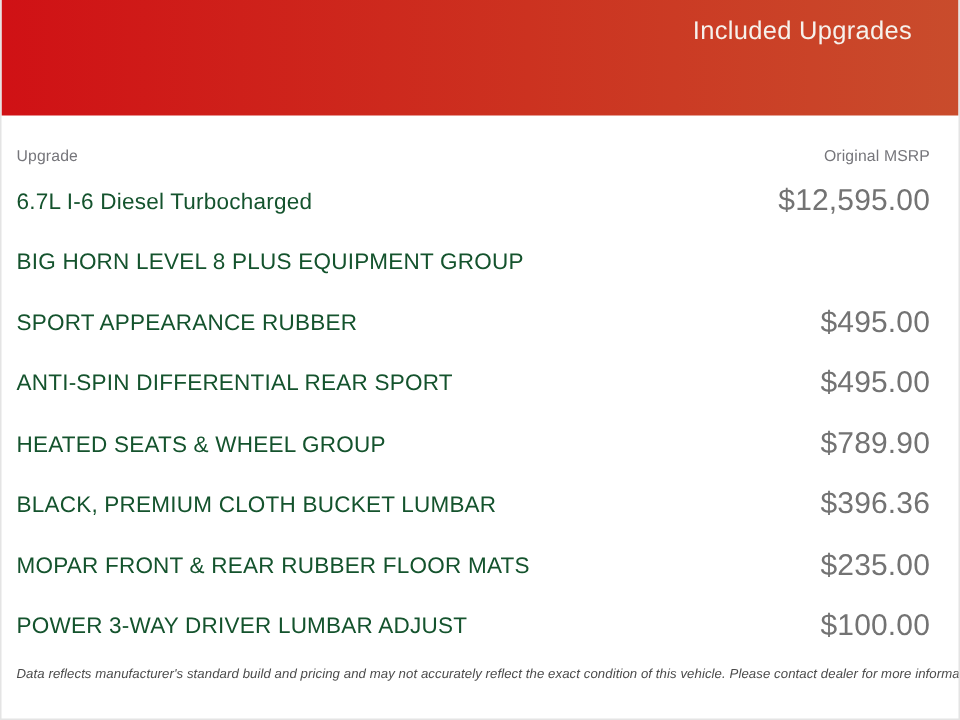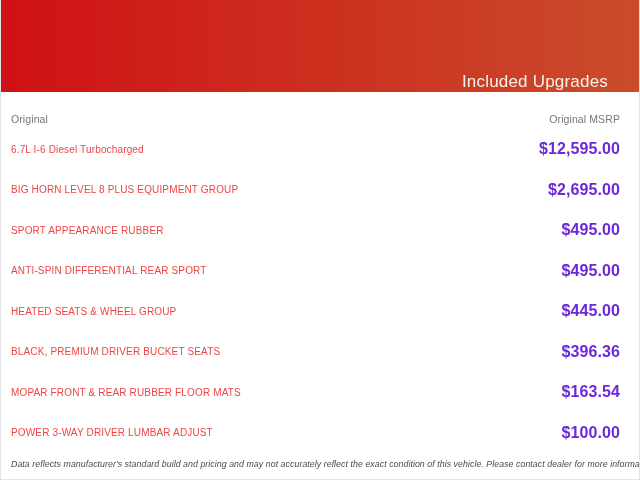--- a/index.html
+++ b/index.html
@@ -10,24 +10,24 @@
     width: 640px;
     height: 480px;
     box-sizing: border-box;
     background: #ffffff;
     border: 1px solid #e4e4e4;
     border-top: none;
     overflow: hidden;
   }
 
   .band {
-    height: 92px;
+    height: 77px;
     background: linear-gradient(90deg, #d01115 0%, #cc3220 55%, #c94c2c 100%);
     display: flex;
-    align-items: flex-end;
+    align-items: flex-start;
     justify-content: flex-end;
     padding-right: 31px;
     padding-top: 11px;
     box-sizing: border-box;
   }
   .band-title {
     color: #f6f1ec;
     font-size: 17px;
     font-weight: 400;
     letter-spacing: 0.2px;
@@ -52,29 +52,29 @@
     letter-spacing: 0.1px;
   }
 
   .row {
     height: 40.5px;
     display: flex;
     justify-content: space-between;
     align-items: center;
   }
   .row .name {
-    color: #ef4444;
-    font-size: 10px;
+    color: #14532d;
+    font-size: 15px;
     letter-spacing: 0.15px;
     white-space: nowrap;
   }
   .row .price {
-    color: #6d28d9;
-    font-size: 16px;
-    font-weight: 700;
+    color: #737373;
+    font-size: 20px;
+    font-weight: 400;
     letter-spacing: 0.1px;
     white-space: nowrap;
   }
 
   .disclaimer {
     margin-top: 6px;
     padding-left: 10px;
     padding-right: 20px;
     font-style: italic;
     font-size: 8.8px;
@@ -88,51 +88,50 @@
 
 <div class="page">
 
   <div class="band">
     <span class="band-title">Included Upgrades</span>
   </div>
 
   <div class="table">
 
     <div class="cols">
-      <span class="col-label">Original</span>
+      <span class="col-label">Upgrade</span>
       <span class="col-label">Original MSRP</span>
     </div>
 
     <div class="row">
       <span class="name">6.7L I-6 Diesel Turbocharged</span>
       <span class="price">$12,595.00</span>
     </div>
     <div class="row">
       <span class="name">BIG HORN LEVEL 8 PLUS EQUIPMENT GROUP</span>
-      <span class="price">$2,695.00</span>
     </div>
     <div class="row">
       <span class="name">SPORT APPEARANCE RUBBER</span>
       <span class="price">$495.00</span>
     </div>
     <div class="row">
       <span class="name">ANTI-SPIN DIFFERENTIAL REAR SPORT</span>
       <span class="price">$495.00</span>
     </div>
     <div class="row">
       <span class="name">HEATED SEATS &amp; WHEEL GROUP</span>
-      <span class="price">$445.00</span>
+      <span class="price">$789.90</span>
     </div>
     <div class="row">
-      <span class="name">BLACK, PREMIUM DRIVER BUCKET SEATS</span>
+      <span class="name">BLACK, PREMIUM CLOTH BUCKET LUMBAR</span>
       <span class="price">$396.36</span>
     </div>
     <div class="row">
       <span class="name">MOPAR FRONT &amp; REAR RUBBER FLOOR MATS</span>
-      <span class="price">$163.54</span>
+      <span class="price">$235.00</span>
     </div>
     <div class="row">
       <span class="name">POWER 3-WAY DRIVER LUMBAR ADJUST</span>
       <span class="price">$100.00</span>
     </div>
 
   </div>
 
   <div class="disclaimer">Data reflects manufacturer's standard build and pricing and may not accurately reflect the exact condition of this vehicle. Please contact dealer for more information.</div>
 

